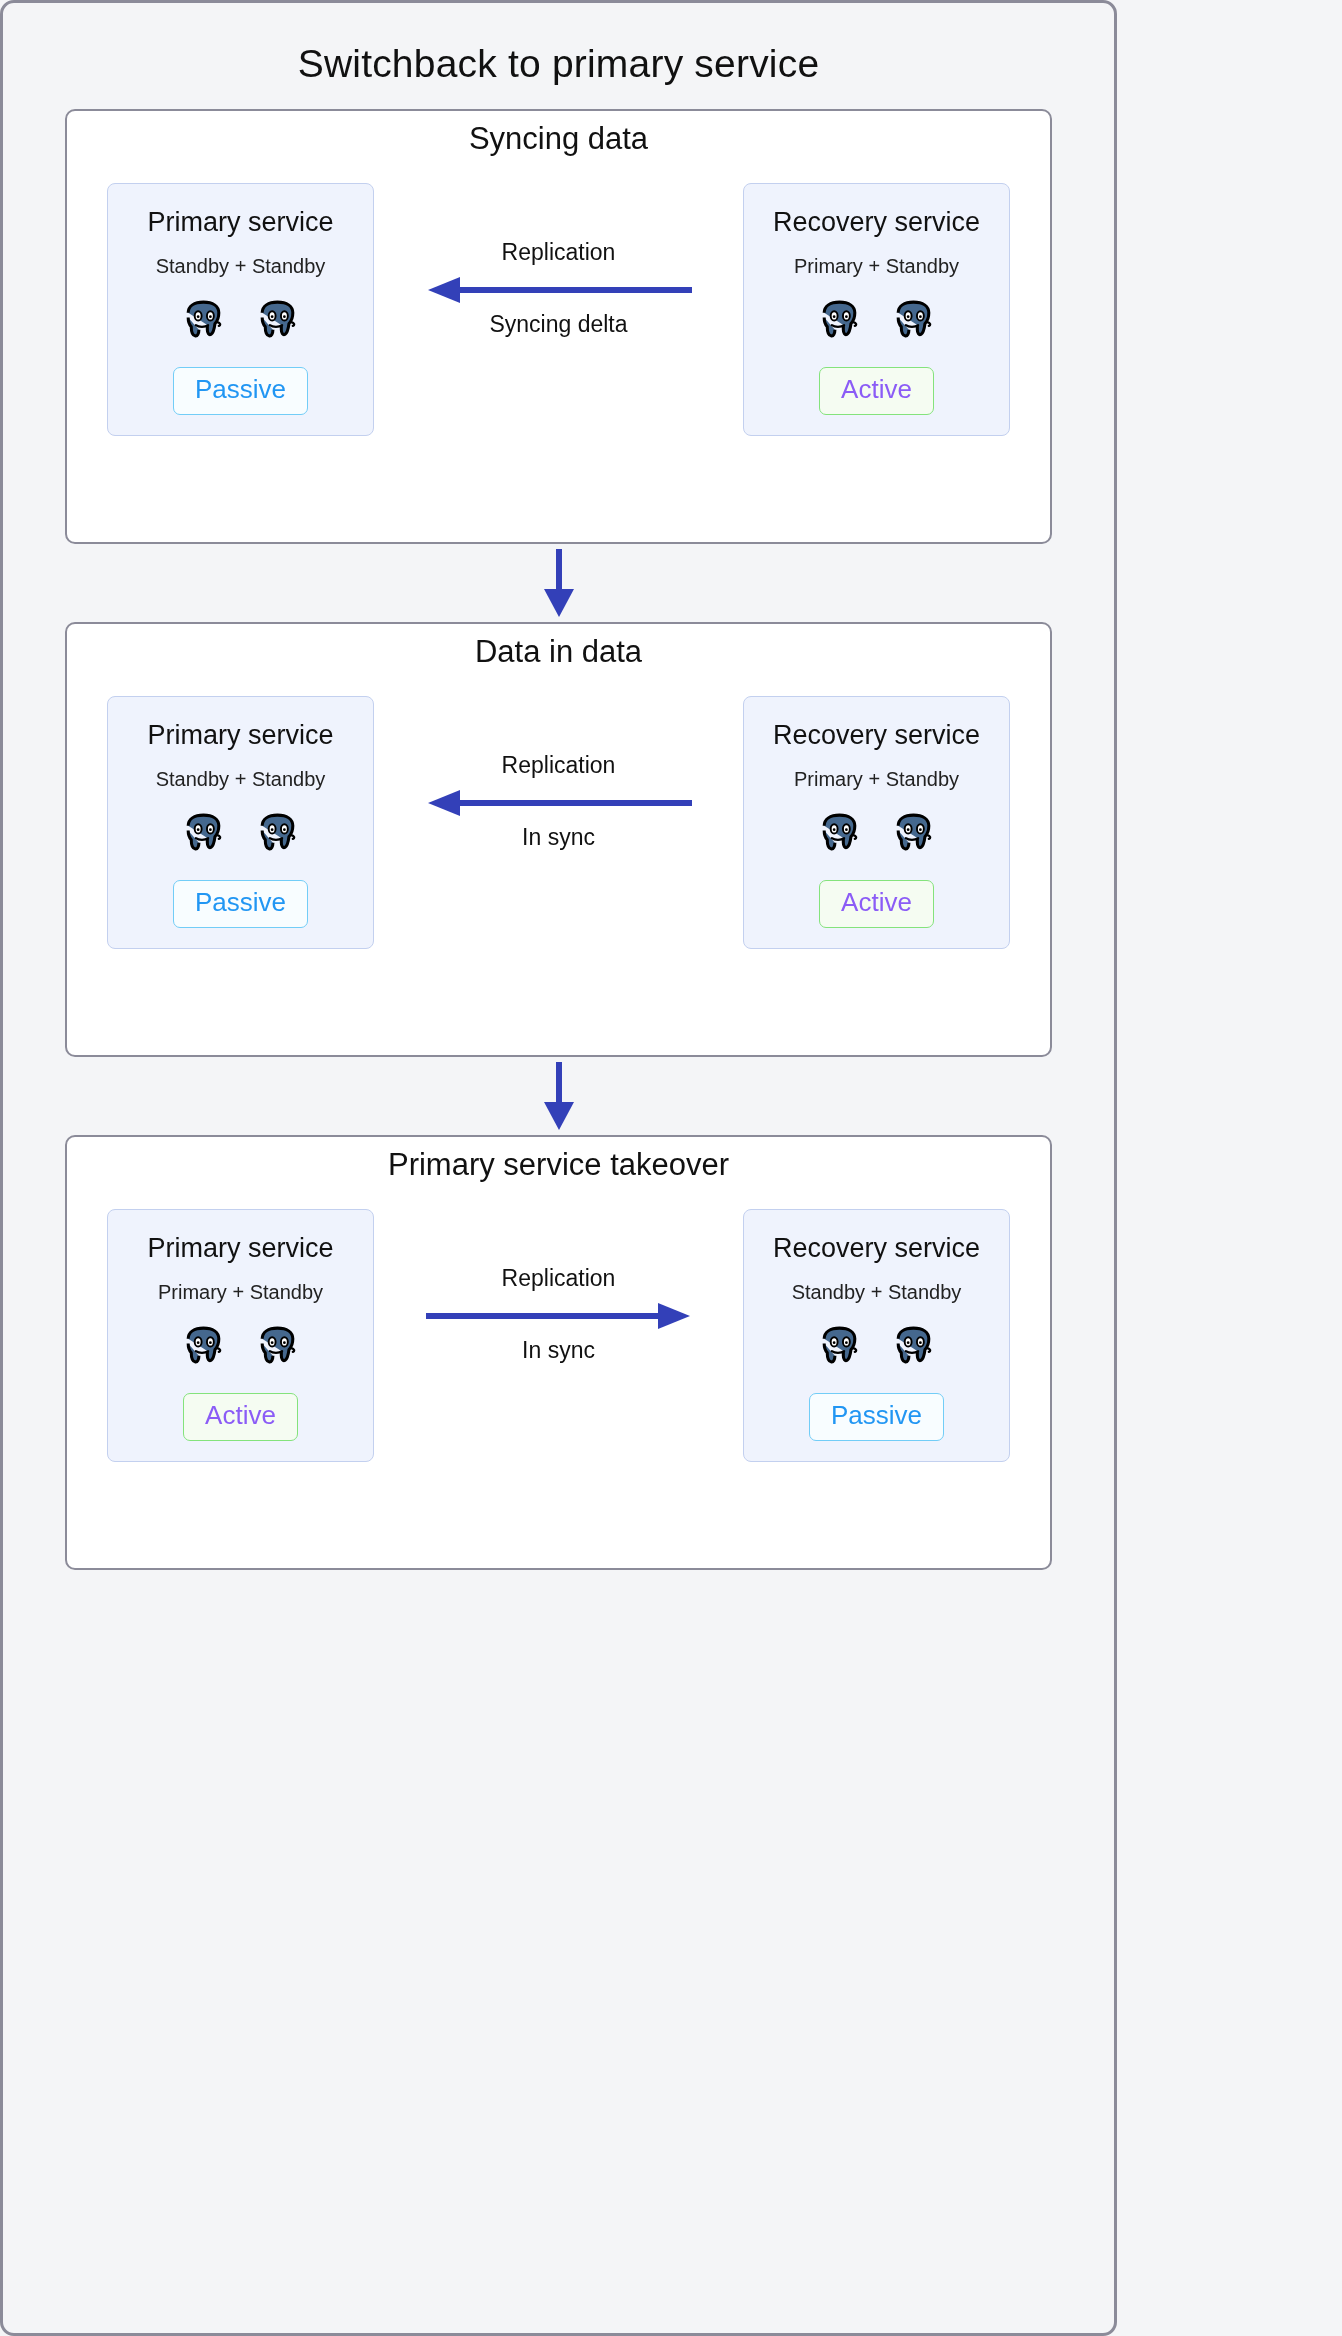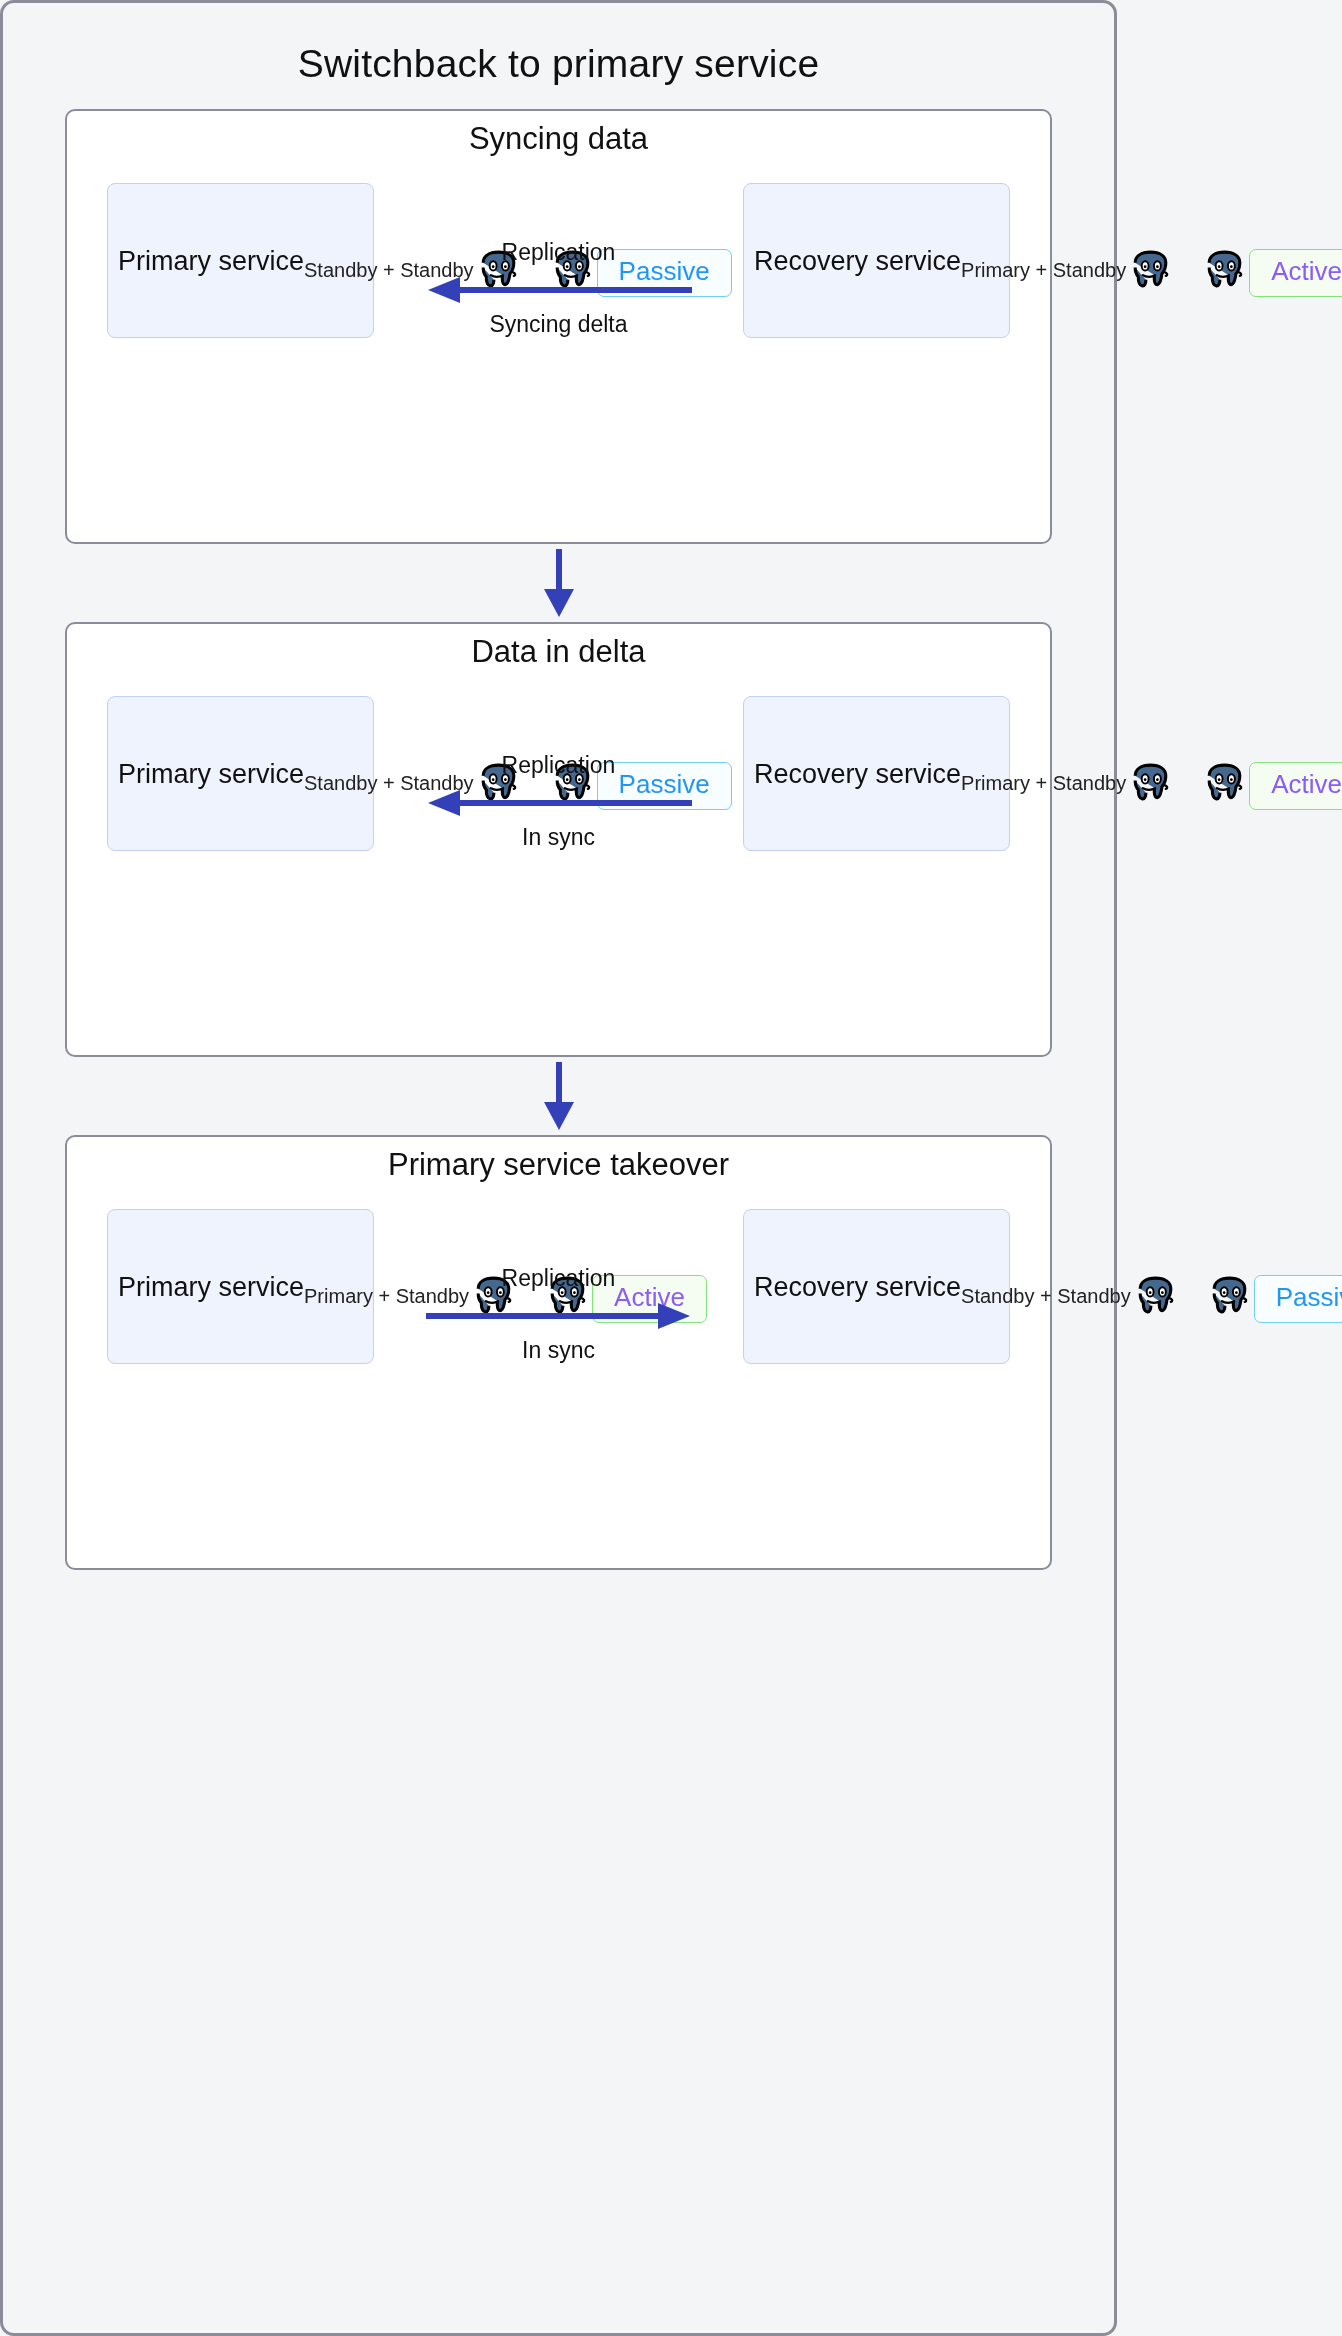--- a/index.html
+++ b/index.html
@@ -71,21 +71,21 @@
   }
 
   .service-box {
     background: #eff3fd;
     border: 1.5px solid #c3d0ef;
     border-radius: 8px;
     width: 267px;
     box-sizing: border-box;
     padding: 22px 10px 20px 10px;
     display: flex;
-    flex-direction: row;
+    flex-direction: column;
     align-items: center;
   }
 
   .service-name {
     font-size: 27px;
     font-weight: 400;
     color: #111111;
     line-height: 1.2;
     white-space: nowrap;
   }
@@ -276,21 +276,21 @@
     <div class="stage-connector">
       <span>
         <svg class="v-arrow" width="44" height="72" viewBox="0 0 44 72">
           <line x1="22" y1="2" x2="22" y2="46" stroke="#3340b8" stroke-width="6"></line>
           <polygon points="22,70 7,42 37,42" fill="#3340b8"></polygon>
         </svg>
       </span>
     </div>
 
     <div class="stage-panel panel-2">
-      <div class="panel-title">Data in delta</div>
+      <div class="panel-title">Data in data</div>
       <div class="panel-body">
 
         <div class="service-box">
           <div class="service-name">Primary service</div>
           <div class="service-roles">Standby + Standby</div>
           <div class="node-row">
             <span>
               <svg class="pg-icon" viewBox="0 0 64 64" aria-hidden="true">
                 <g stroke="#000000" stroke-width="4" stroke-linejoin="round" fill="#45688e">
                   <path d="M12 22c0-9 8-14 20-14s20 5 20 14c0 7-2 11-5 14-1 8-2 12-5 14-3 2-5-2-5-6v-6"></path>

